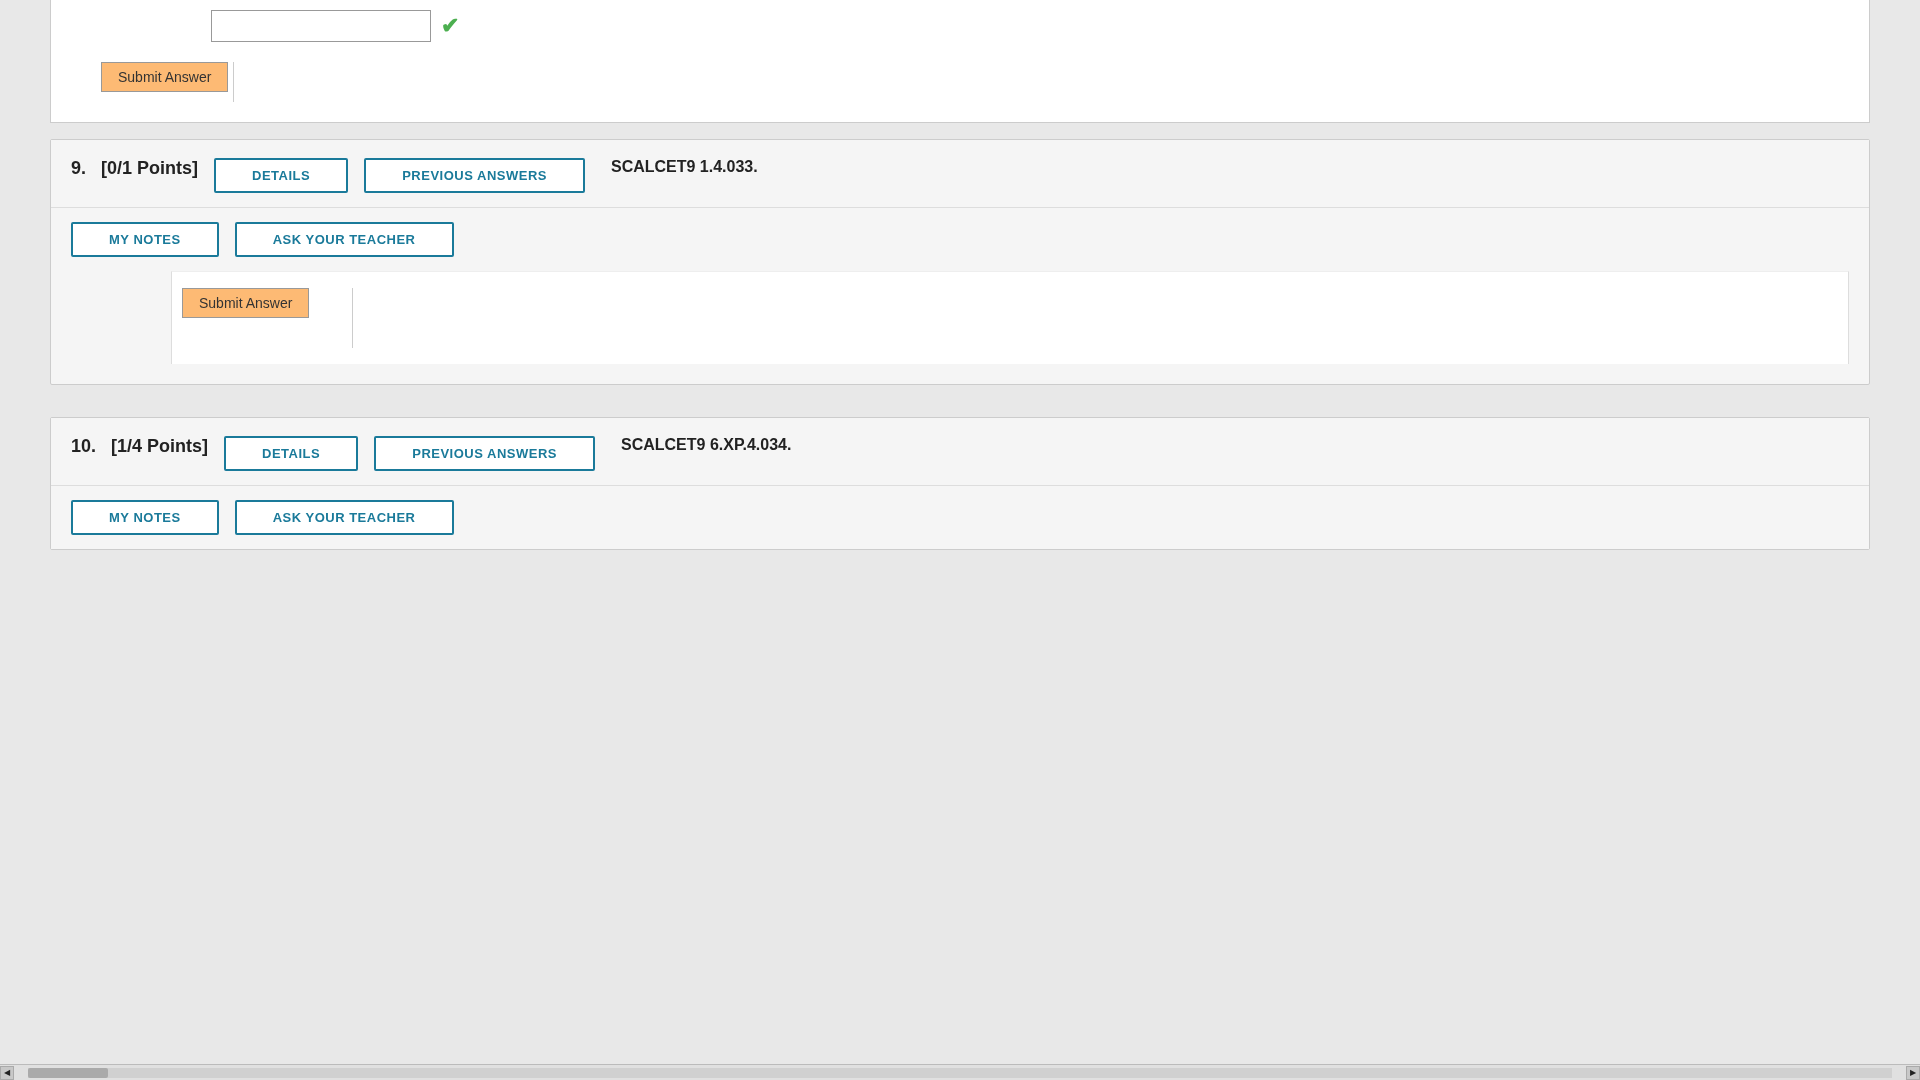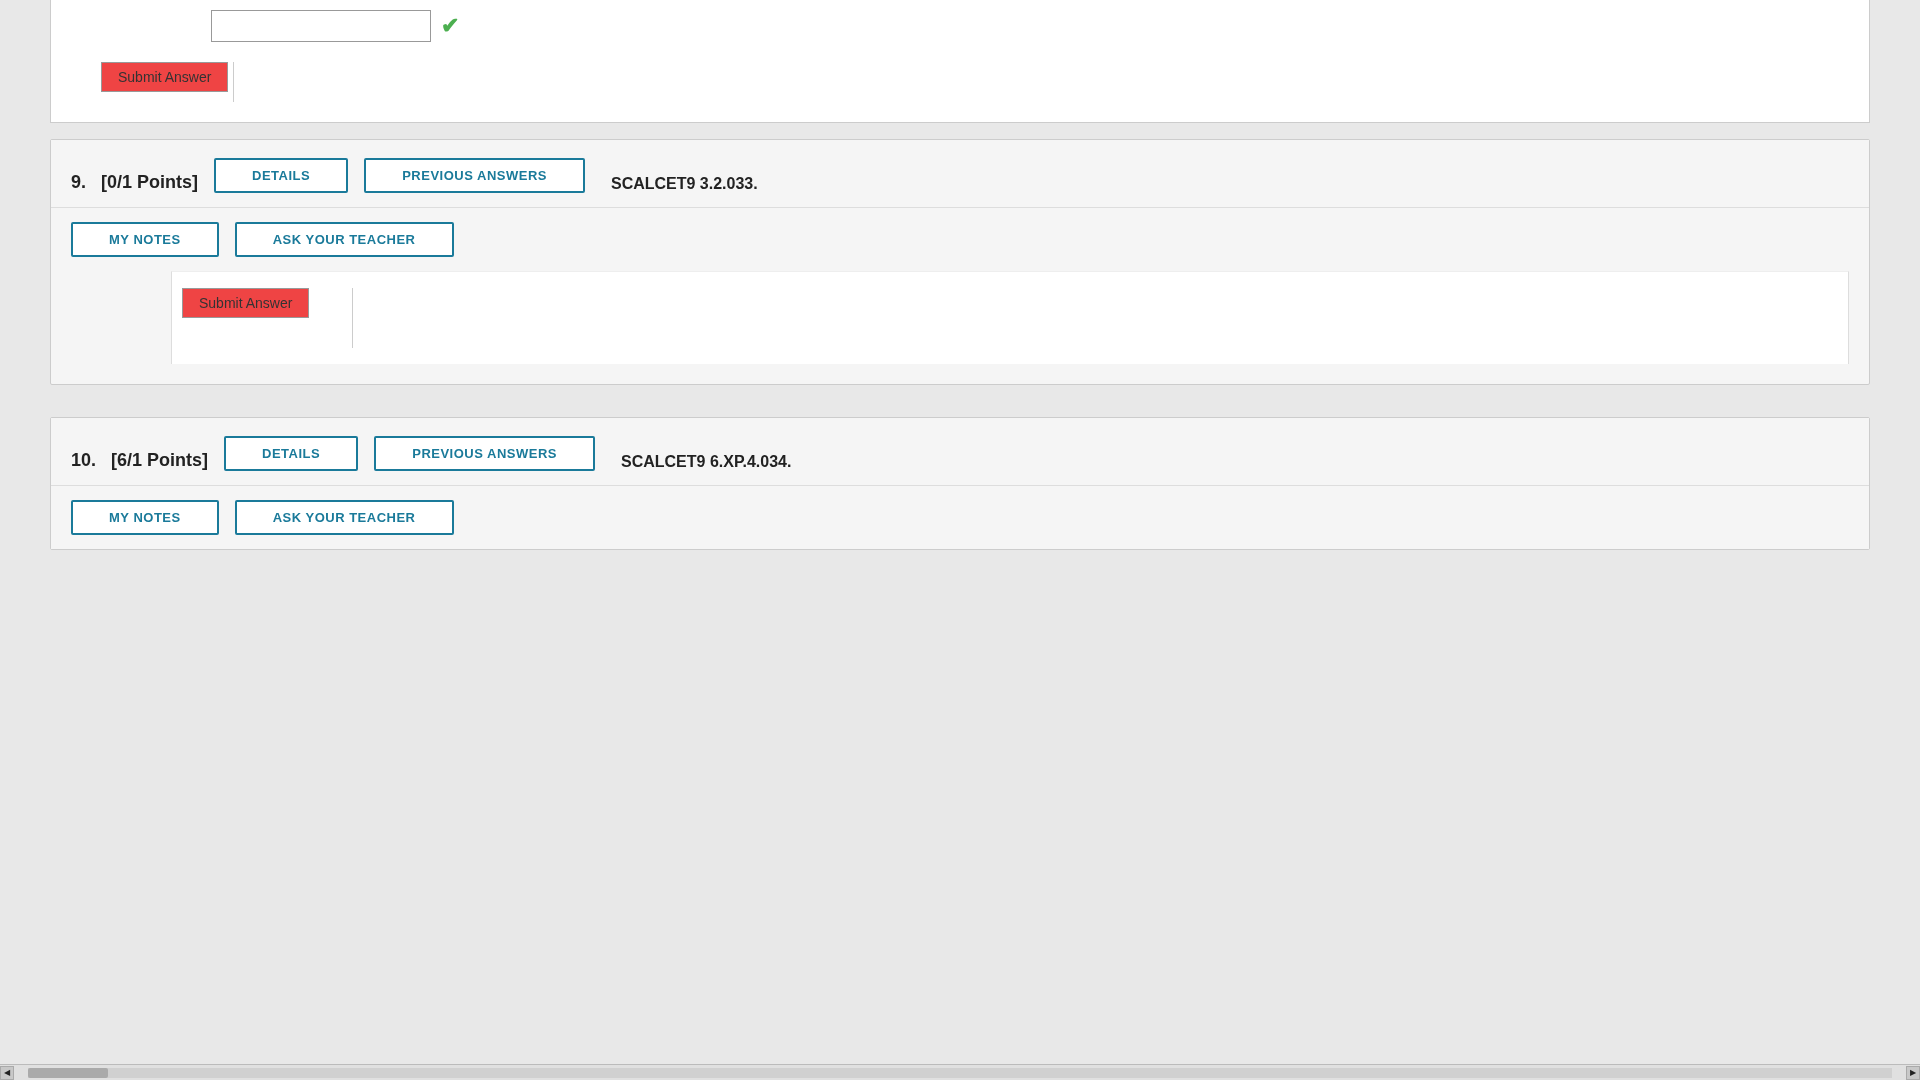--- a/index.html
+++ b/index.html
@@ -48,21 +48,21 @@
     }
 
     .checkmark-icon {
       color: #4caf50;
       font-size: 22px;
       font-weight: bold;
     }
 
     .submit-btn {
       border: 1px solid #999;
-      background: #ef4444;
+      background: #fdba74;
       padding: 6px 16px;
       font-size: 14px;
       cursor: pointer;
       color: #333;
       text-align: right;
     }
 
     
     .section-divider {
       height: 16px;
@@ -72,21 +72,21 @@
     
     .question-block {
       background: #f5f5f5;
       margin: 0 50px;
       border: 1px solid #ccc;
       border-radius: 2px;
     }
 
     .question-header {
       display: flex;
-      align-items: flex-end;
+      align-items: flex-start;
       padding: 18px 20px 14px 20px;
       gap: 16px;
       flex-wrap: wrap;
       border-bottom: 1px solid #ddd;
       background: #f5f5f5;
     }
 
     .question-number {
       font-size: 18px;
       font-weight: bold;
@@ -279,21 +279,21 @@
   <div class="question-block">
 
     <div class="question-header">
       <span class="question-number">
         <span>9.</span>
         &nbsp;
         <span>[0/1 Points]</span>
       </span>
       <button class="btn-outline">DETAILS</button>
       <button class="btn-outline">PREVIOUS ANSWERS</button>
-      <span class="question-ref">SCALCET9 3.2.033.</span>
+      <span class="question-ref">SCALCET9 1.4.033.</span>
     </div>
 
     <div class="question-actions">
       <button class="btn-outline">MY NOTES</button>
       <button class="btn-outline">ASK YOUR TEACHER</button>
     </div>
 
 
     <div class="question-footer">
       <div class="submit-area">
@@ -306,21 +306,21 @@
   </div>
 
   <div style="height:16px;"></div>
 
   <div class="question-block-10">
 
     <div class="question-header">
       <span class="question-number">
         <span>10.</span>
         &nbsp;
-        <span>[6/1 Points]</span>
+        <span>[1/4 Points]</span>
       </span>
       <button class="btn-outline">DETAILS</button>
       <button class="btn-outline">PREVIOUS ANSWERS</button>
       <span class="question-ref">SCALCET9 6.XP.4.034.</span>
     </div>
 
     <div class="question-actions">
       <button class="btn-outline">MY NOTES</button>
       <button class="btn-outline">ASK YOUR TEACHER</button>
     </div>

